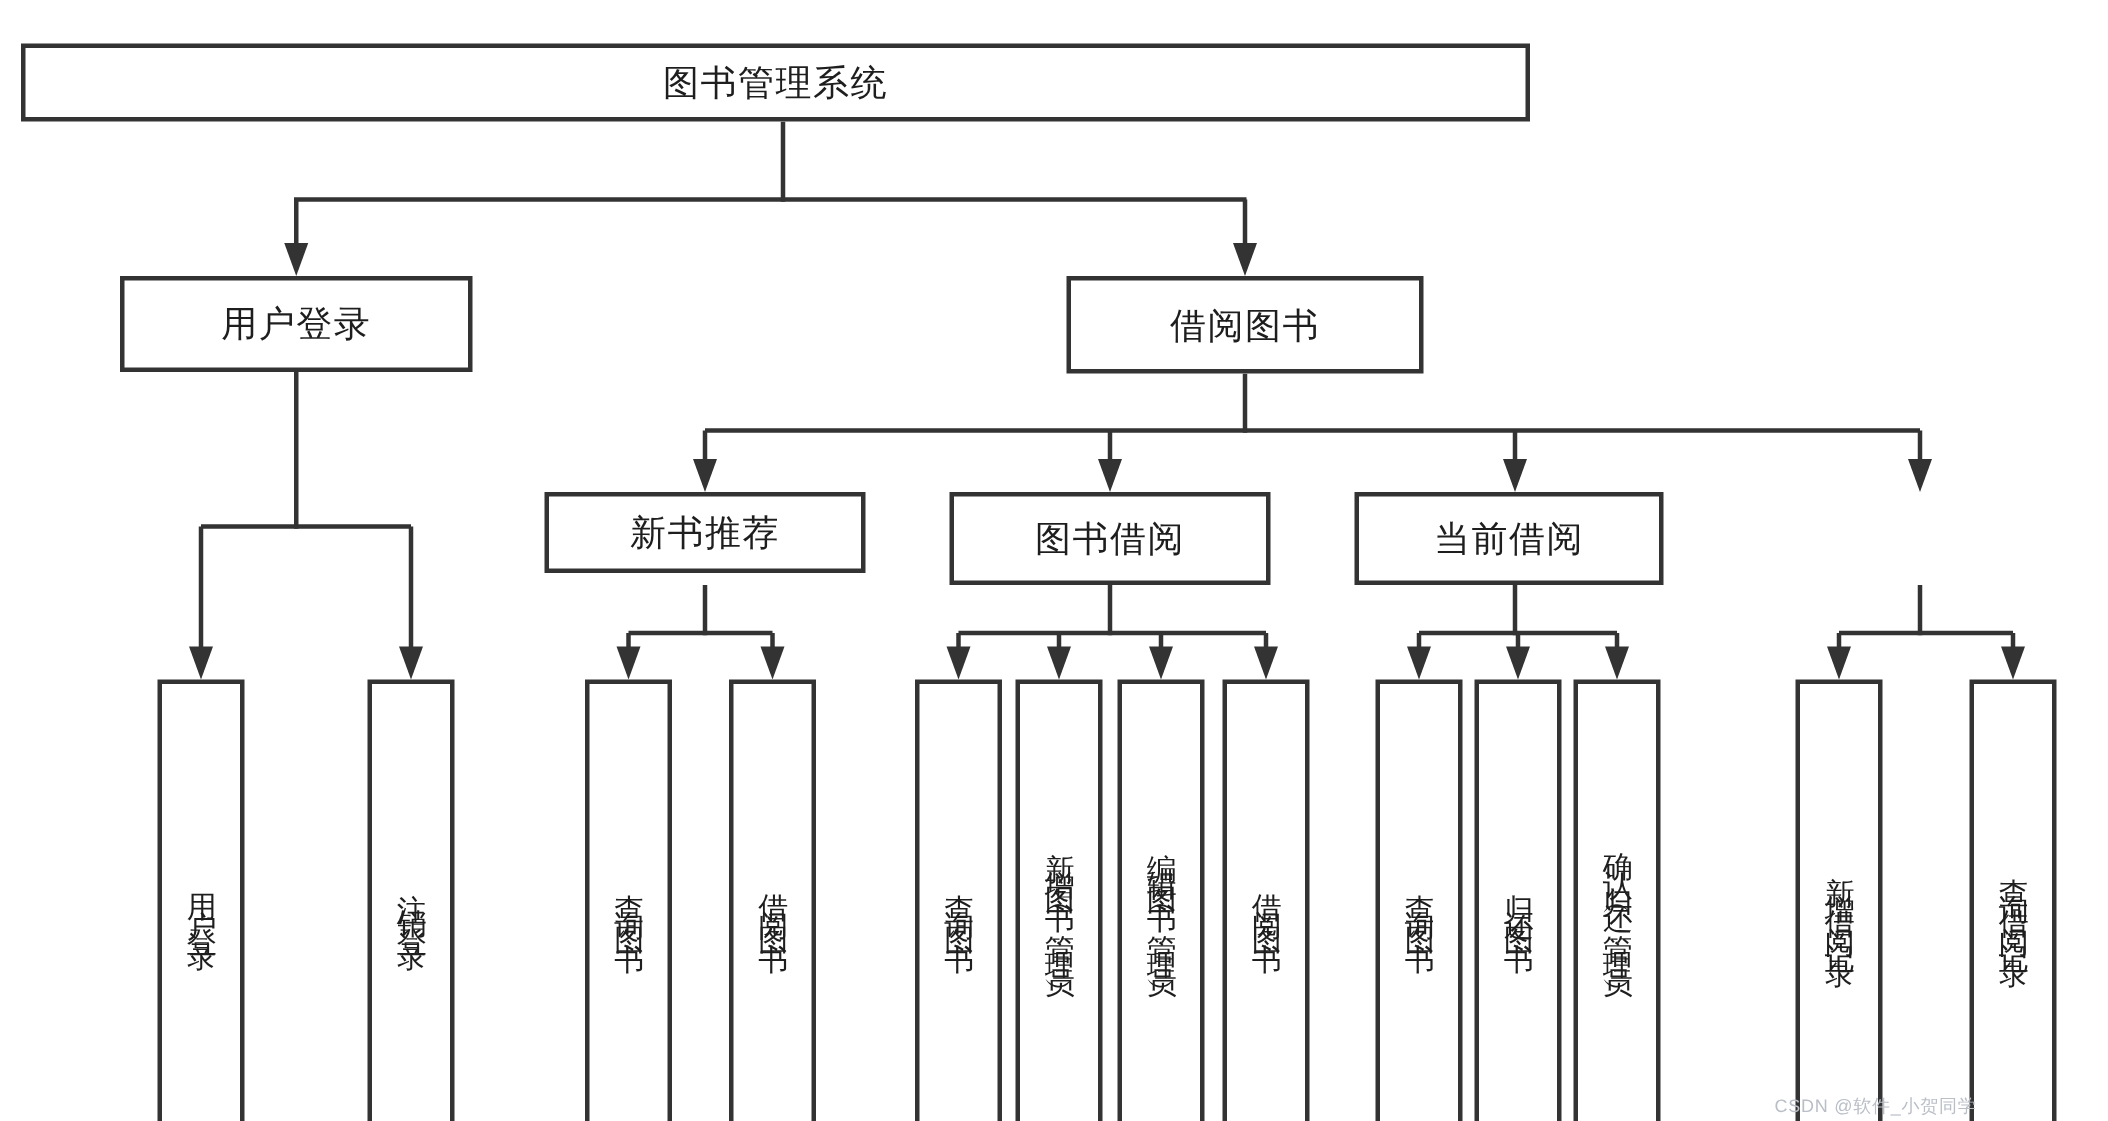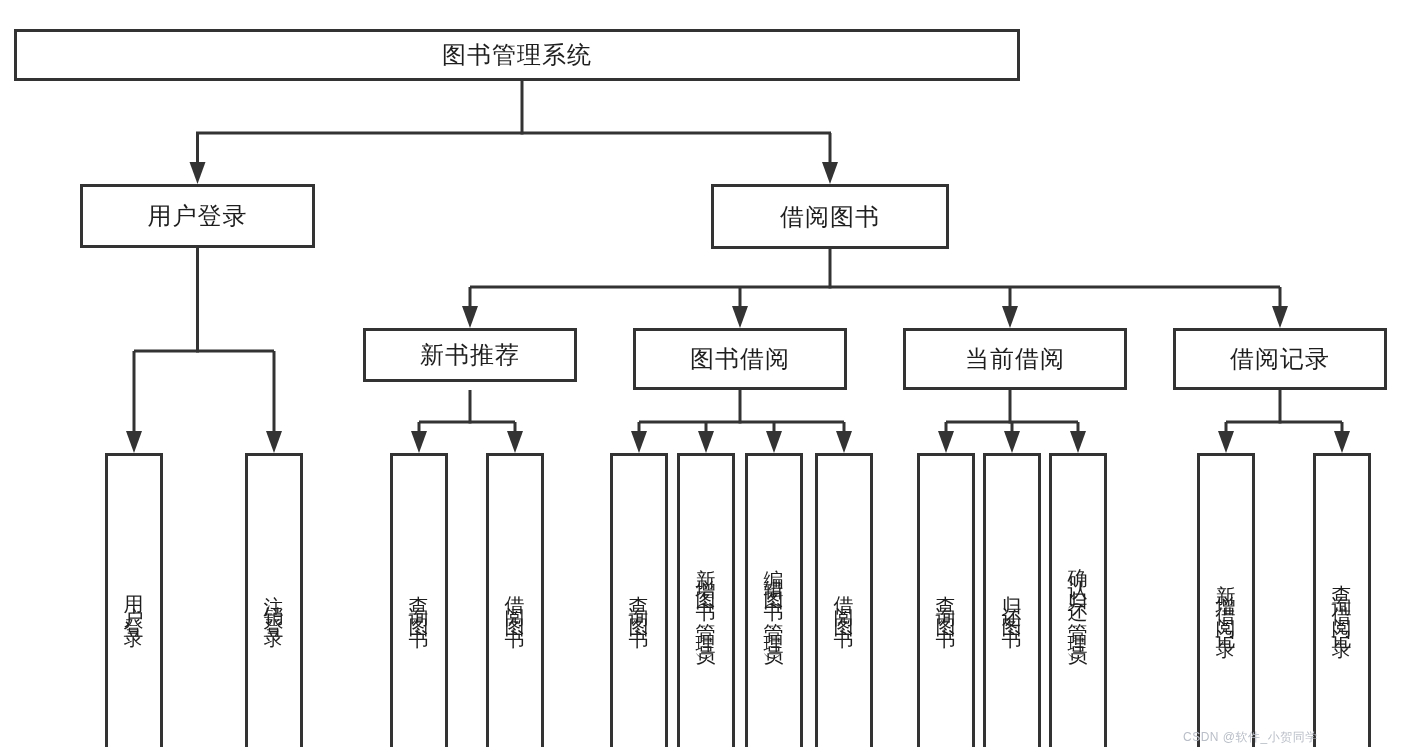--- a/index.html
+++ b/index.html
@@ -119,22 +119,21 @@
     <polygon points="1334,415 1350,415 1342,437"></polygon>
   </svg>
 
   <div class="box" style="left:14px; top:13px; width:1006px; height:52px;">图书管理系统</div>
 
   <div class="box" style="left:80px; top:168px; width:235px; height:64px;">用户登录</div>
   <div class="box" style="left:711px; top:168px; width:238px; height:65px;">借阅图书</div>
 
   <div class="box" style="left:363px; top:312px; width:214px; height:54px;">新书推荐</div>
   <div class="box" style="left:633px; top:312px; width:214px; height:62px;">图书借阅</div>
-  <div class="box" style="left:903px; top:312px; width:224px; height:62px;">当前借阅</div>
-  <div class="box" style="left:1173px; top:312px; width:214px; height:62px;">借阅记录</div>
+  <div class="box" style="left:903px; top:312px; width:206px; height:62px;">当前借阅</div>
 
   <div class="box leaf" style="left:105px; top:437px; width:58px; height:298px;">用户登录</div>
   <div class="box leaf" style="left:245px; top:437px; width:58px; height:298px;">注销登录</div>
 
   <div class="box leaf" style="left:390px; top:437px; width:58px; height:298px;">查询图书</div>
   <div class="box leaf" style="left:486px; top:437px; width:58px; height:298px;">借阅图书</div>
 
   <div class="box leaf" style="left:610px; top:437px; width:58px; height:298px;">查询图书</div>
   <div class="box leaf" style="left:677px; top:437px; width:58px; height:298px;">新增图书（管理员）</div>
   <div class="box leaf" style="left:745px; top:437px; width:58px; height:298px;">编辑图书（管理员）</div>

